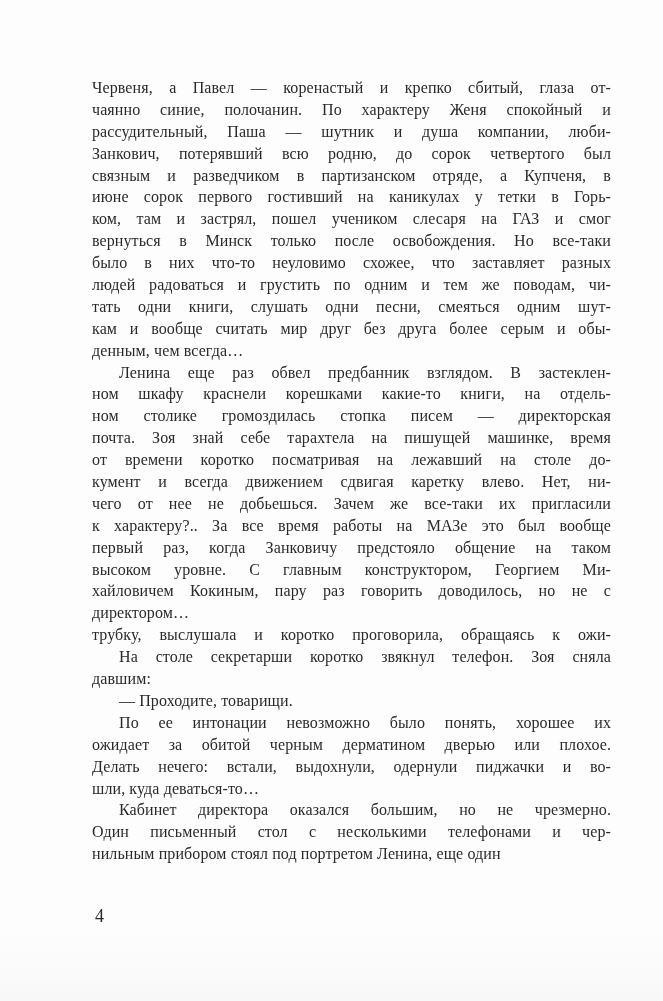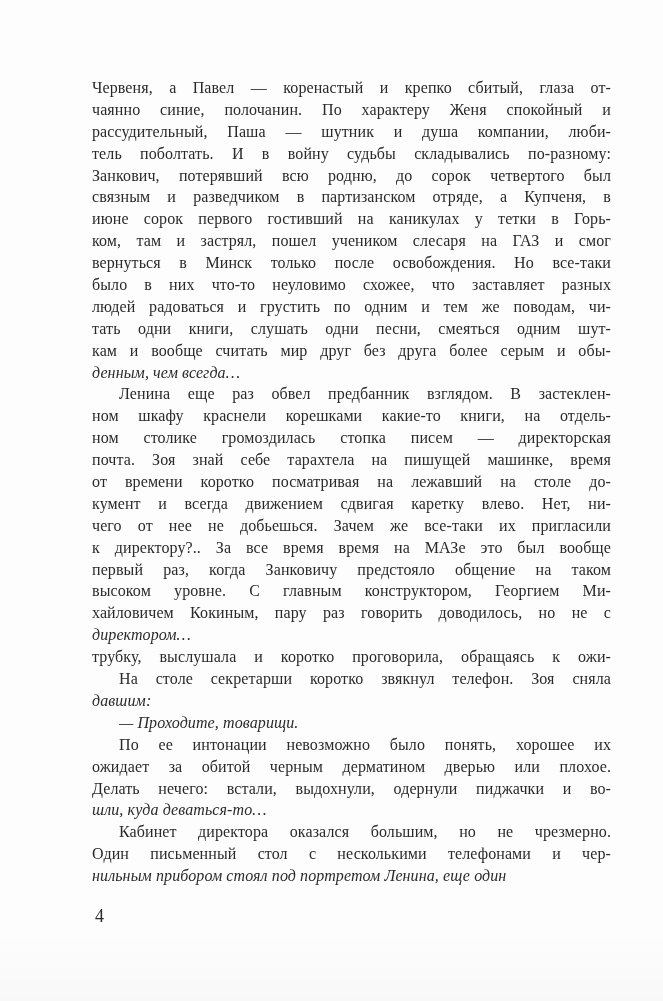--- a/index.html
+++ b/index.html
@@ -45,21 +45,20 @@
   }
   .line {
     text-align: justify;
     text-align-last: justify;
     height: 21.9px;
     overflow: hidden;
     white-space: normal;
   }
   .line.para-end {
     text-align-last: left;
-    font-style: italic;
   }
   .line.indent {
     text-indent: 27px;
   }
   .page-number {
     position: absolute;
     left: 95px;
     top: 906px;
     font-size: 18px;
     line-height: 21.9px;
@@ -68,41 +67,40 @@
 </style>
 </head>
 <body>
 
 <div class="page">
   <div class="text-block" id="text-block">
       <div class="paragraph">
         <div class="line">Червеня, а Павел — коренастый и крепко сбитый, глаза от-</div>
         <div class="line">чаянно синие, полочанин. По характеру Женя спокойный и</div>
         <div class="line">рассудительный, Паша — шутник и душа компании, люби-</div>
-        <div class="line">тель поболтать. И в войну судьбы складывались по-разному:</div>
         <div class="line">Занкович, потерявший всю родню, до сорок четвертого был</div>
         <div class="line">связным и разведчиком в партизанском отряде, а Купченя, в</div>
         <div class="line">июне сорок первого гостивший на каникулах у тетки в Горь-</div>
         <div class="line">ком, там и застрял, пошел учеником слесаря на ГАЗ и смог</div>
         <div class="line">вернуться в Минск только после освобождения. Но все-таки</div>
         <div class="line">было в них что-то неуловимо схожее, что заставляет разных</div>
         <div class="line">людей радоваться и грустить по одним и тем же поводам, чи-</div>
         <div class="line">тать одни книги, слушать одни песни, смеяться одним шут-</div>
         <div class="line">кам и вообще считать мир друг без друга более серым и обы-</div>
         <div class="line para-end">денным, чем всегда…</div>
       </div>
       <div class="paragraph">
         <div class="line indent">Ленина еще раз обвел предбанник взглядом. В застеклен-</div>
         <div class="line">ном шкафу краснели корешками какие-то книги, на отдель-</div>
         <div class="line">ном столике громоздилась стопка писем — директорская</div>
         <div class="line">почта. Зоя знай себе тарахтела на пишущей машинке, время</div>
         <div class="line">от времени коротко посматривая на лежавший на столе до-</div>
         <div class="line">кумент и всегда движением сдвигая каретку влево. Нет, ни-</div>
         <div class="line">чего от нее не добьешься. Зачем же все-таки их пригласили</div>
-        <div class="line">к директору?.. За все время время на МАЗе это был вообще</div>
+        <div class="line">к характеру?.. За все время работы на МАЗе это был вообще</div>
         <div class="line">первый раз, когда Занковичу предстояло общение на таком</div>
         <div class="line">высоком уровне. С главным конструктором, Георгием Ми-</div>
         <div class="line">хайловичем Кокиным, пару раз говорить доводилось, но не с</div>
         <div class="line para-end">директором…</div>
       </div>
       <div class="paragraph">
         <div class="line">трубку, выслушала и коротко проговорила, обращаясь к ожи-</div>
         <div class="line indent">На столе секретарши коротко звякнул телефон. Зоя сняла</div>
         <div class="line para-end">давшим:</div>
       </div>

